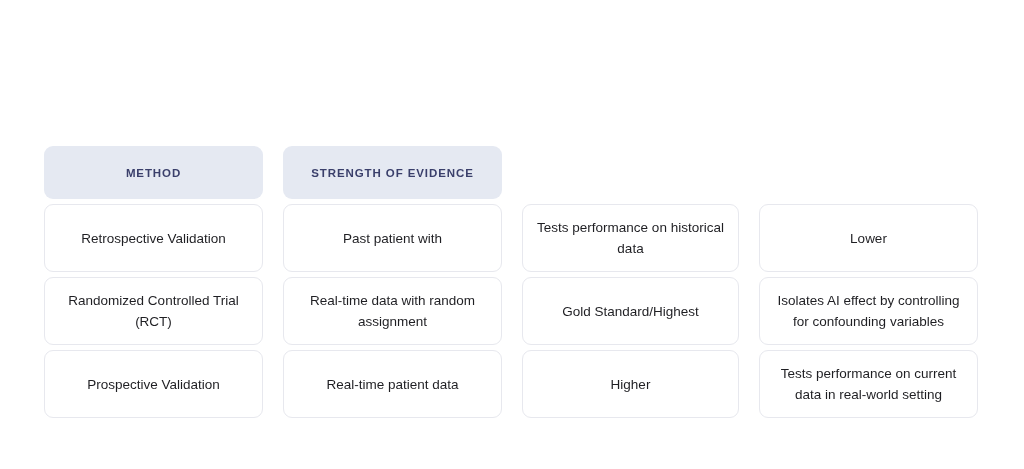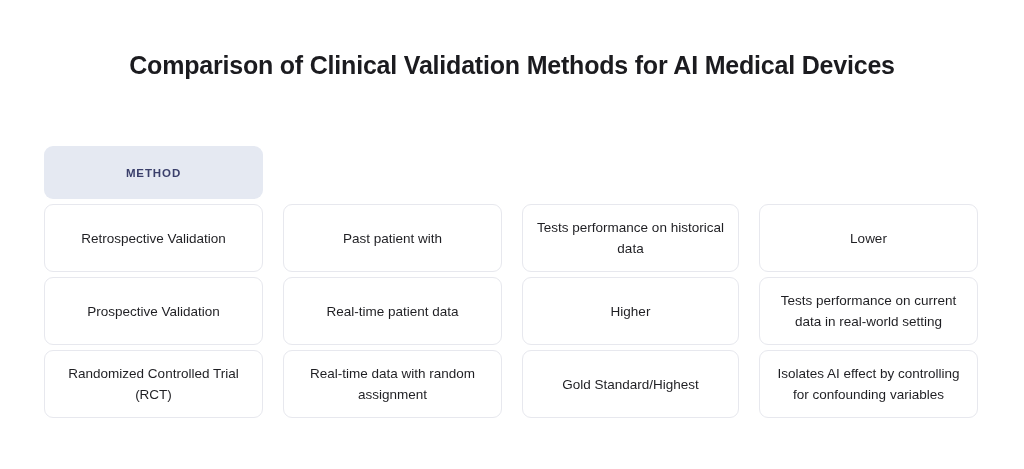--- a/index.html
+++ b/index.html
@@ -78,69 +78,71 @@
   .cell-text {
     display: block;
     max-width: 100%;
   }
 </style>
 </head>
 <body>
 
 <div class="page">
 
-  <div class="title">Comparison of Clinical Validation Methods for AI Medical Devices</div>
 
   <div class="table">
 
     <div class="row header-row">
       <div class="cell header-cell">
         <span class="cell-text">METHOD</span>
+      </div>
+      <div class="cell header-cell">
+        <span class="cell-text">STRENGTH OF EVIDENCE</span>
       </div>
     </div>
 
     <div class="row">
       <div class="cell body-cell">
         <span class="cell-text">Retrospective Validation</span>
       </div>
       <div class="cell body-cell">
         <span class="cell-text">Past patient with</span>
       </div>
       <div class="cell body-cell">
         <span class="cell-text">Tests performance on historical data</span>
       </div>
       <div class="cell body-cell">
         <span class="cell-text">Lower</span>
       </div>
     </div>
 
     <div class="row">
       <div class="cell body-cell">
+        <span class="cell-text">Randomized Controlled Trial (RCT)</span>
+      </div>
+      <div class="cell body-cell">
+        <span class="cell-text">Real-time data with random assignment</span>
+      </div>
+      <div class="cell body-cell">
+        <span class="cell-text">Gold Standard/Highest</span>
+      </div>
+      <div class="cell body-cell">
+        <span class="cell-text">Isolates AI effect by controlling for confounding variables</span>
+      </div>
+    </div>
+
+    <div class="row">
+      <div class="cell body-cell">
         <span class="cell-text">Prospective Validation</span>
       </div>
       <div class="cell body-cell">
         <span class="cell-text">Real-time patient data</span>
       </div>
       <div class="cell body-cell">
         <span class="cell-text">Higher</span>
       </div>
       <div class="cell body-cell">
         <span class="cell-text">Tests performance on current data in real-world setting</span>
       </div>
     </div>
 
-    <div class="row">
-      <div class="cell body-cell">
-        <span class="cell-text">Randomized Controlled Trial (RCT)</span>
-      </div>
-      <div class="cell body-cell">
-        <span class="cell-text">Real-time data with random assignment</span>
-      </div>
-      <div class="cell body-cell">
-        <span class="cell-text">Gold Standard/Highest</span>
-      </div>
-      <div class="cell body-cell">
-        <span class="cell-text">Isolates AI effect by controlling for confounding variables</span>
-      </div>
-    </div>
-
   </div>
 </div>
 
 </body></html>

